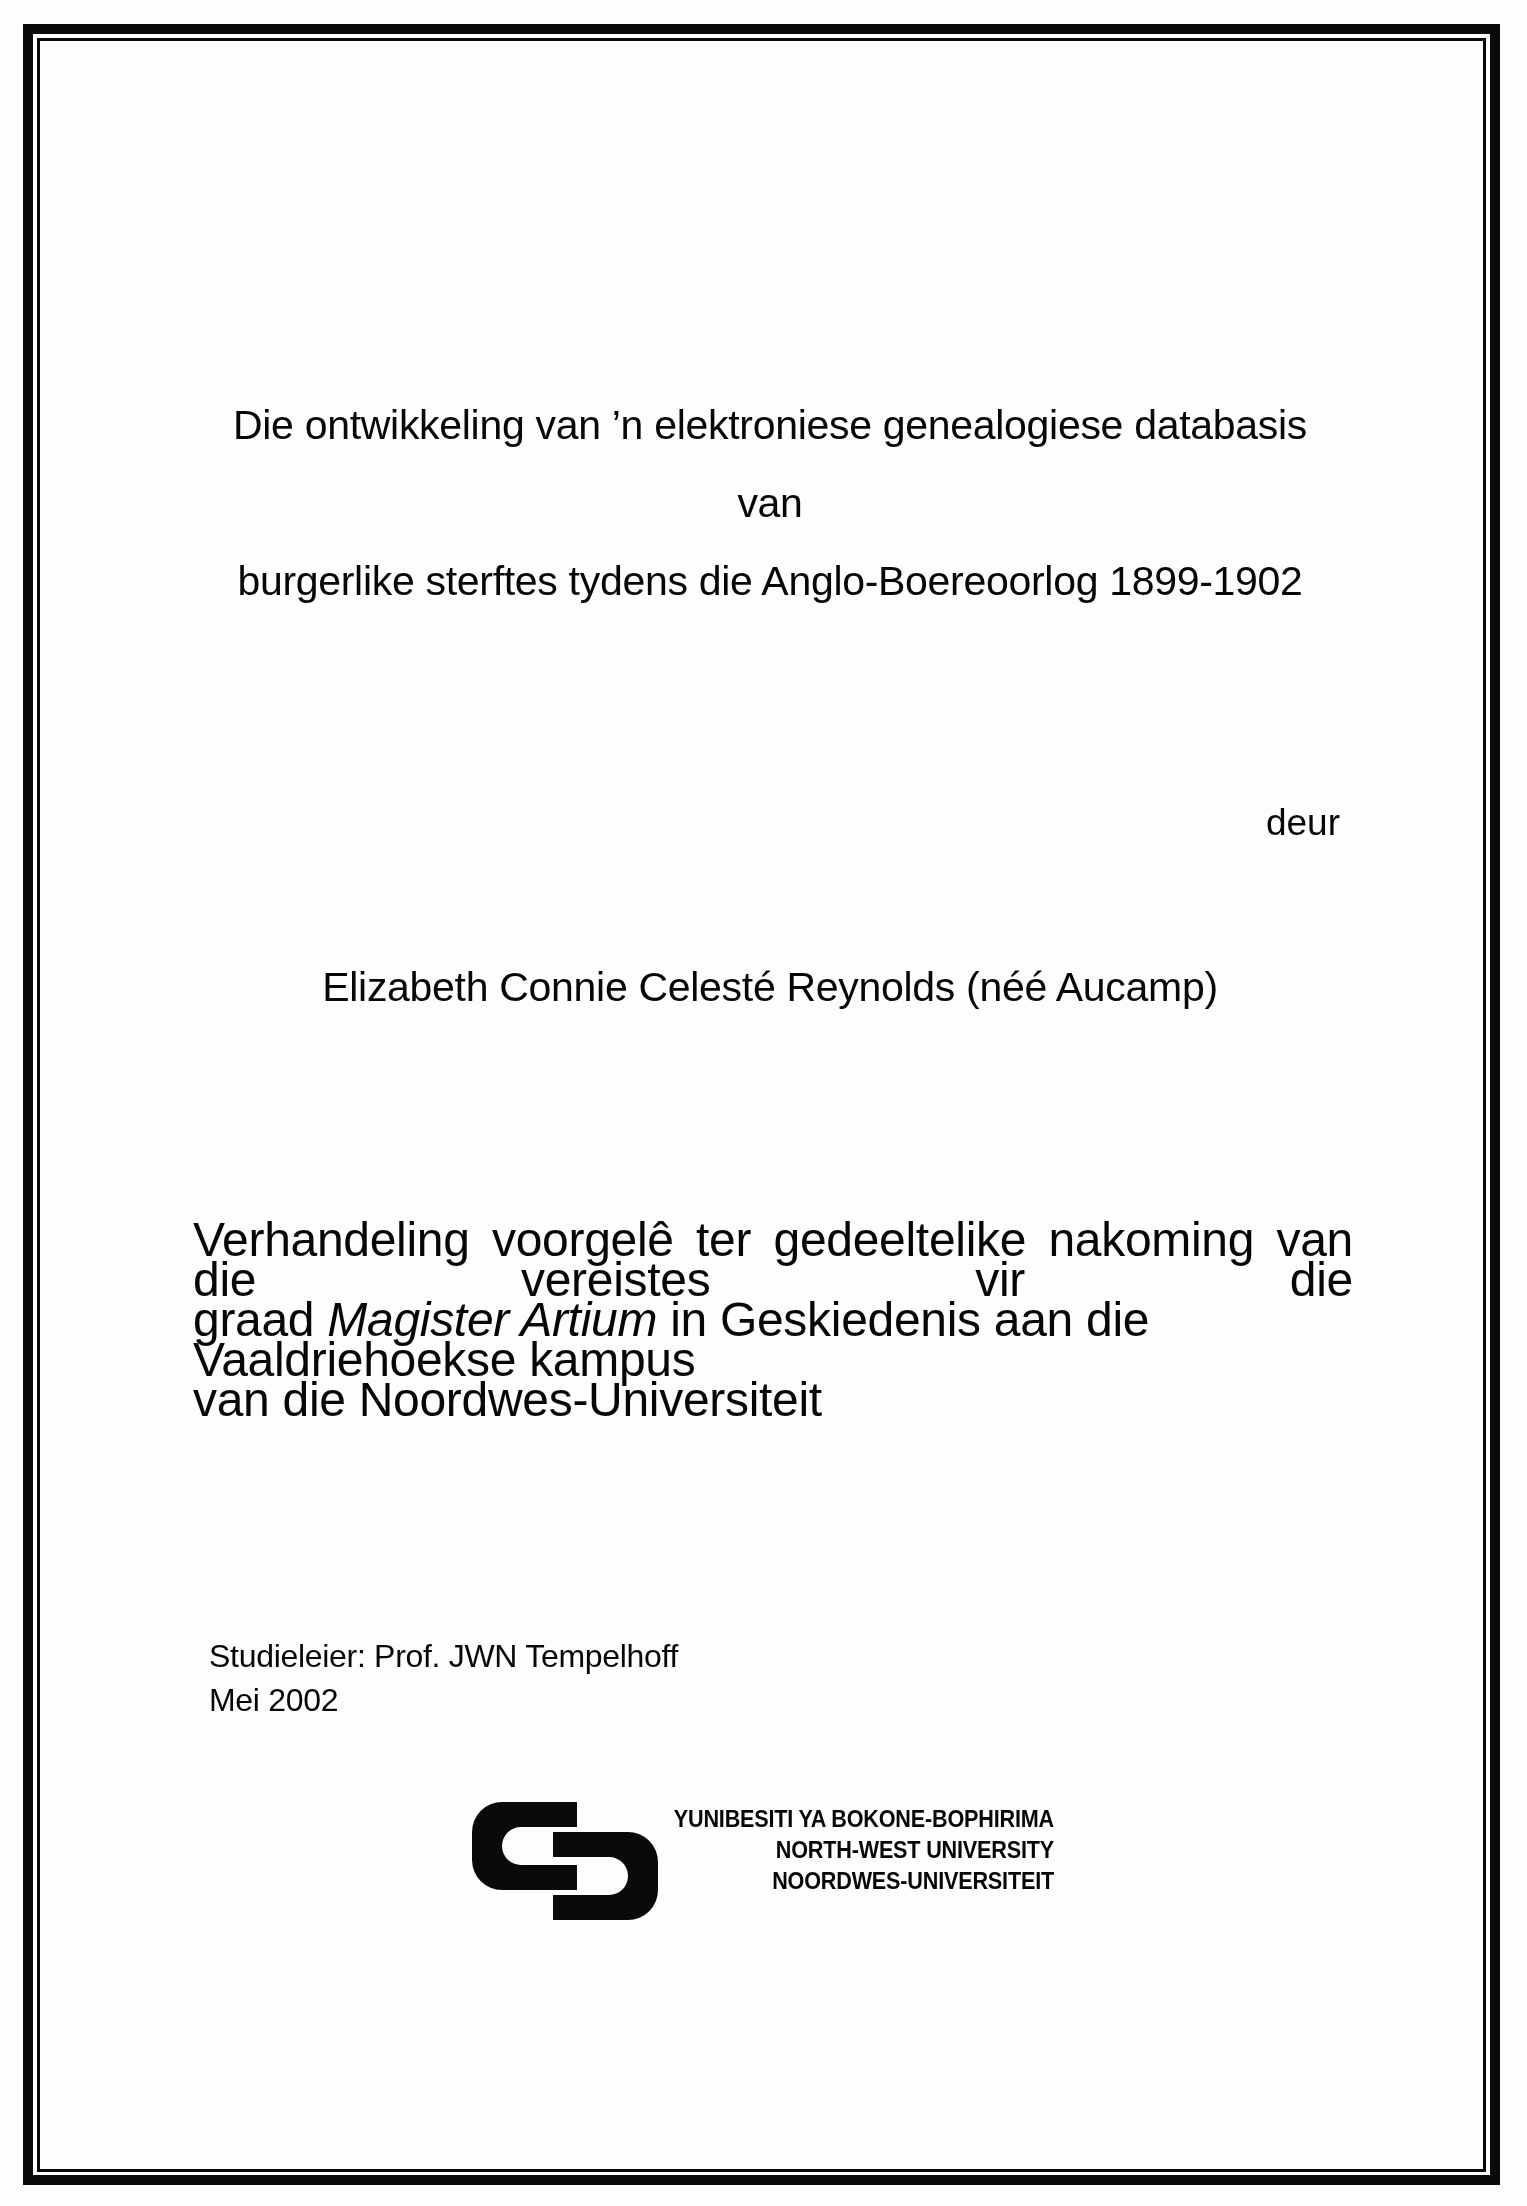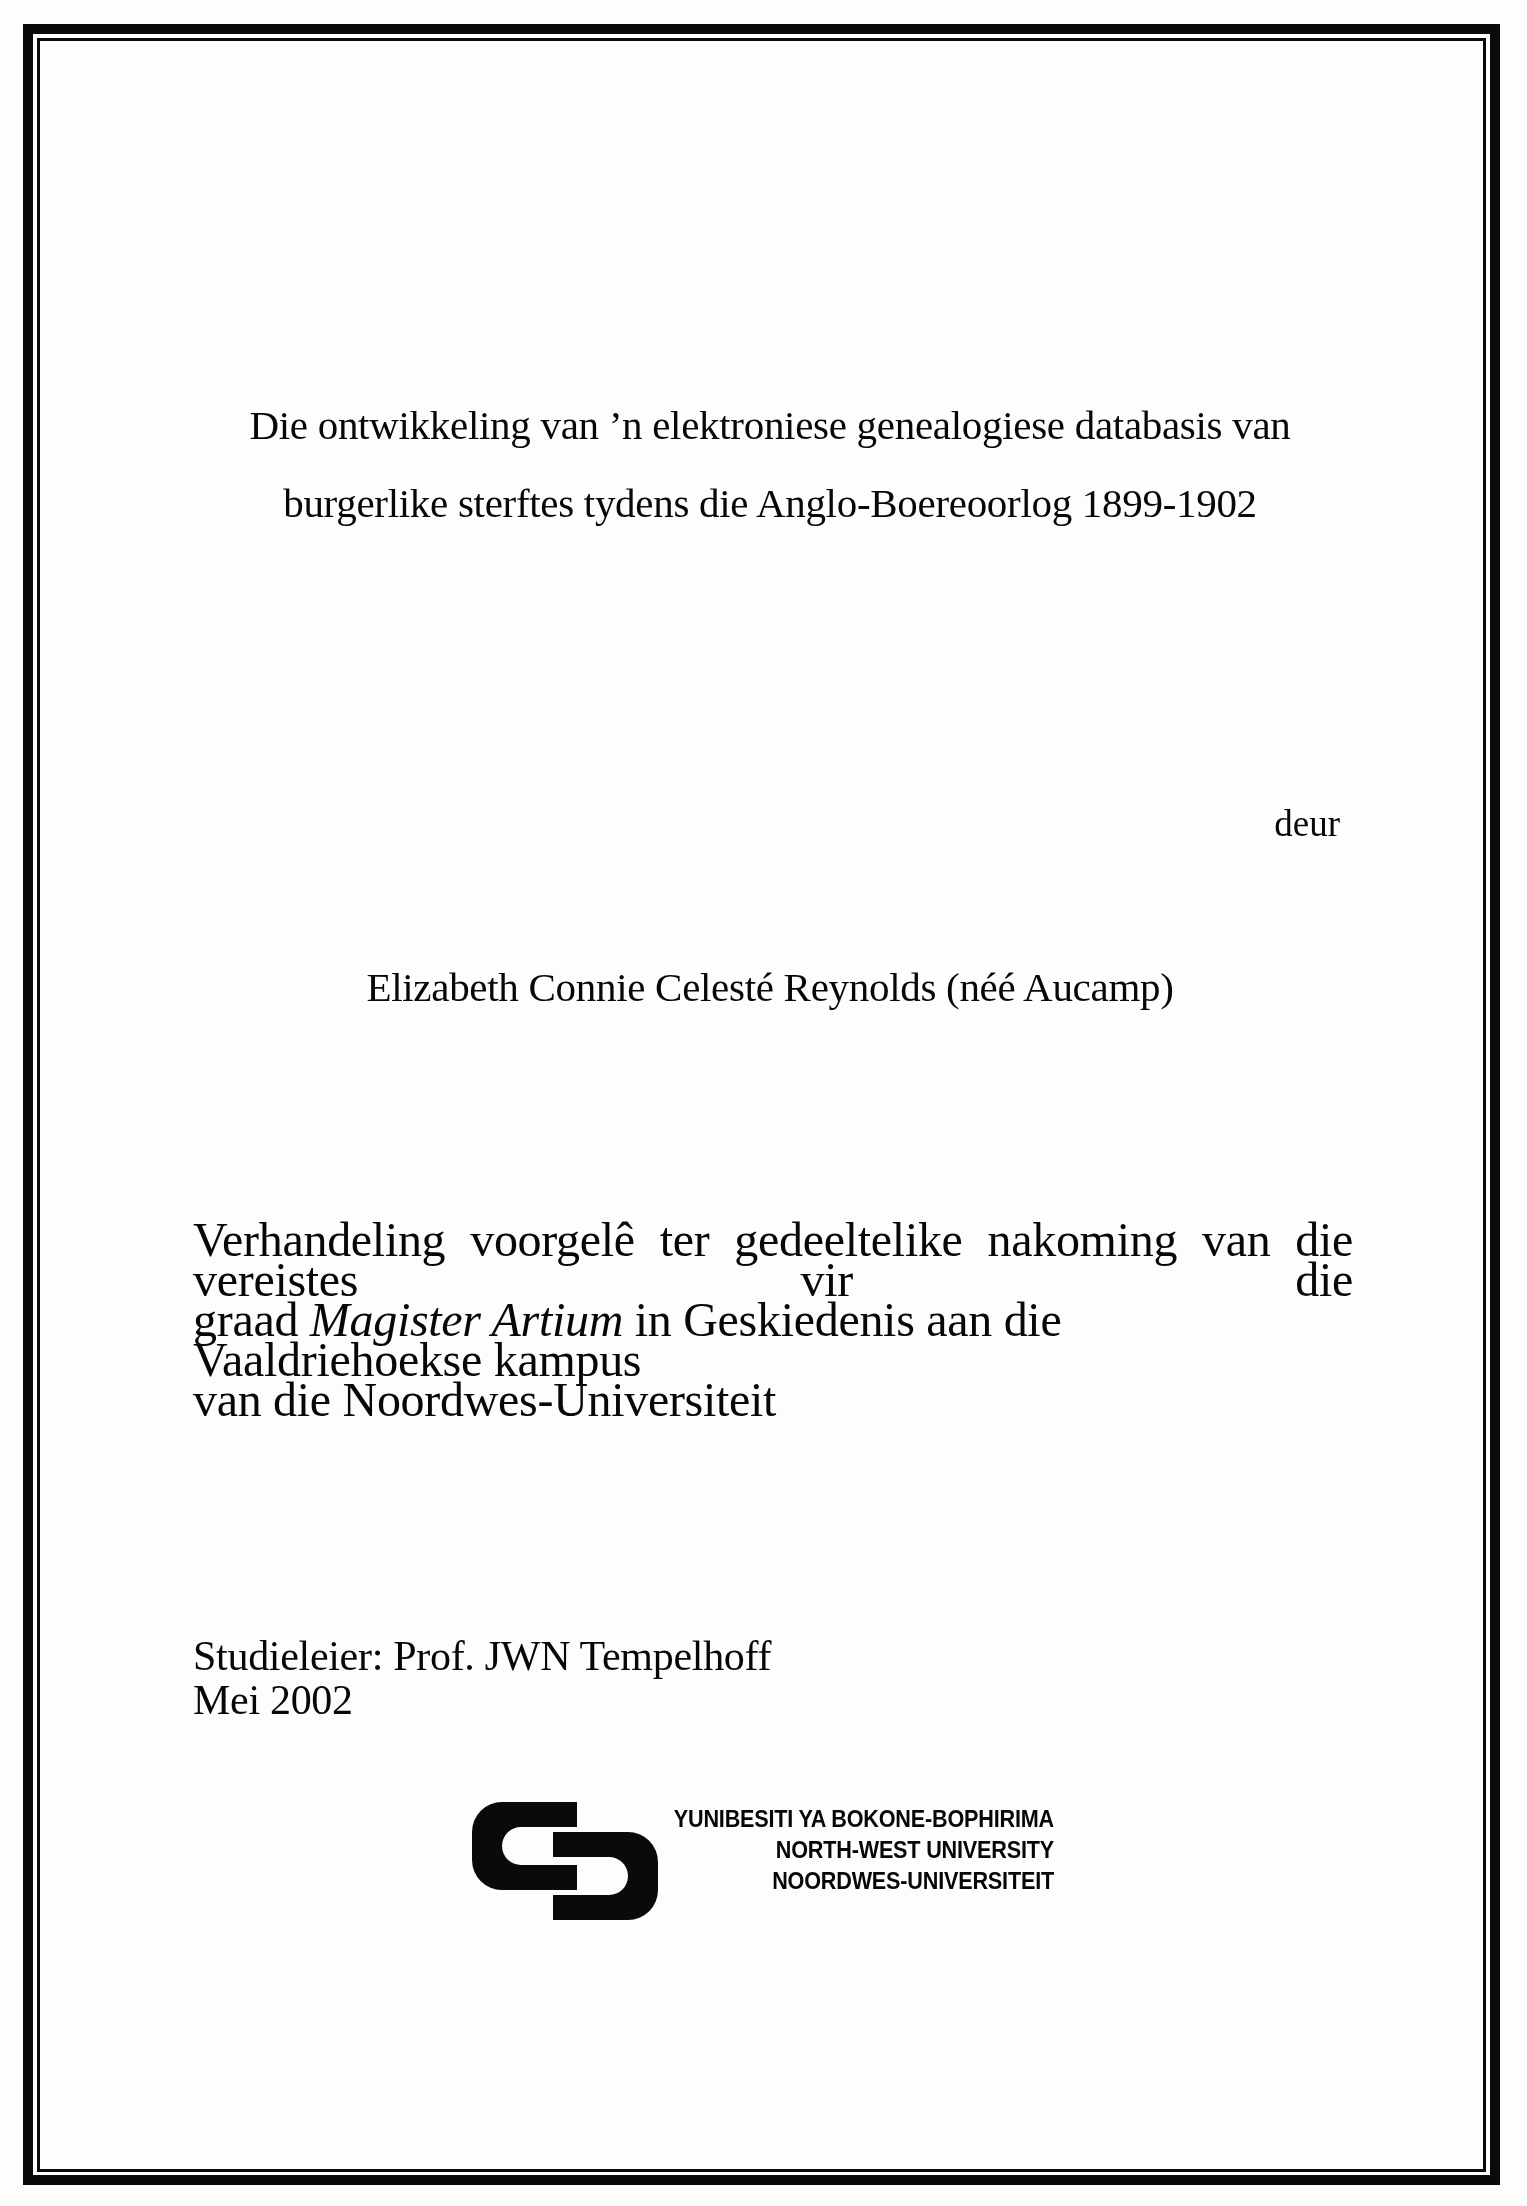--- a/index.html
+++ b/index.html
@@ -22,21 +22,21 @@
     border: 10px solid #0a0a0a;
     box-sizing: border-box;
   }
   .frame-inner {
     position: absolute;
     left: 37px; top: 38px;
     width: 1449px; height: 2134px;
     border: 3px solid #0a0a0a;
     box-sizing: border-box;
   }
-  .serif { font-family: Liberation Serif, serif; }
+  .serif { font-family: Liberation Sans, sans-serif; }
 
   .title-block {
     position: absolute;
     left: 200px; top: 386px;
     width: 1140px;
     text-align: center;
     font-size: 41px;
     line-height: 78px;
     letter-spacing: -0.3px;
   }
@@ -64,22 +64,22 @@
     line-height: 40px;
     letter-spacing: -0.3px;
   }
   .statement .justified {
     text-align: justify;
     text-align-last: justify;
   }
   .statement .it { font-style: italic; }
   .supervisor-block {
     position: absolute;
-    left: 193px; top: 1634px;
-    font-size: 42px;
+    left: 209px; top: 1634px;
+    font-size: 32px;
     line-height: 44px;
     letter-spacing: -0.3px;
   }
   .logo-mark {
     position: absolute;
     left: 472px; top: 1802px;
     width: 186px; height: 118px;
   }
   .logo-text {
     position: absolute;

